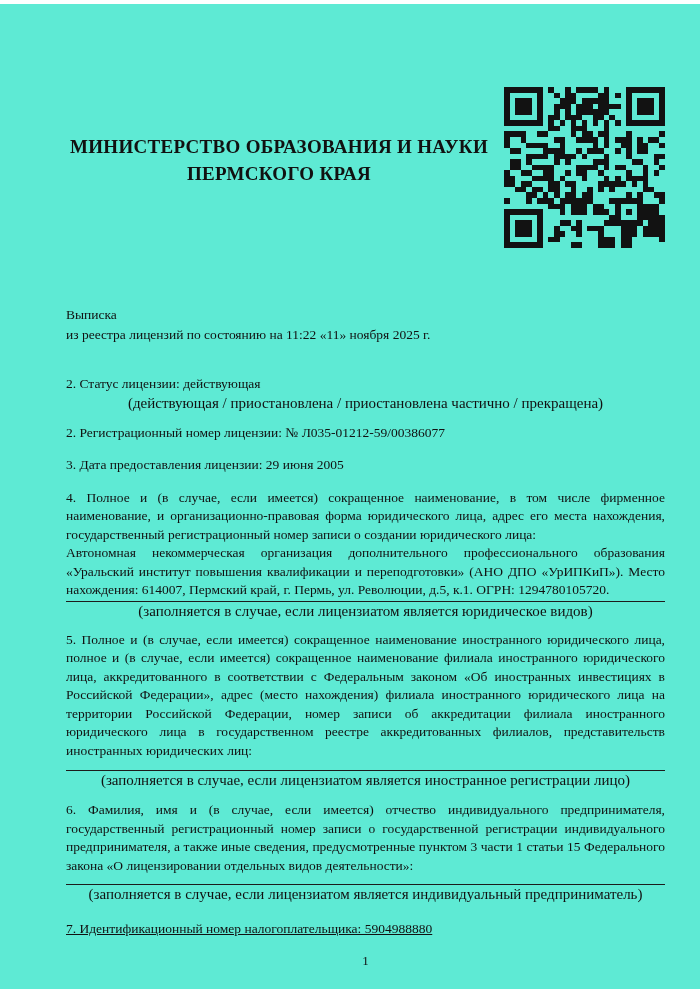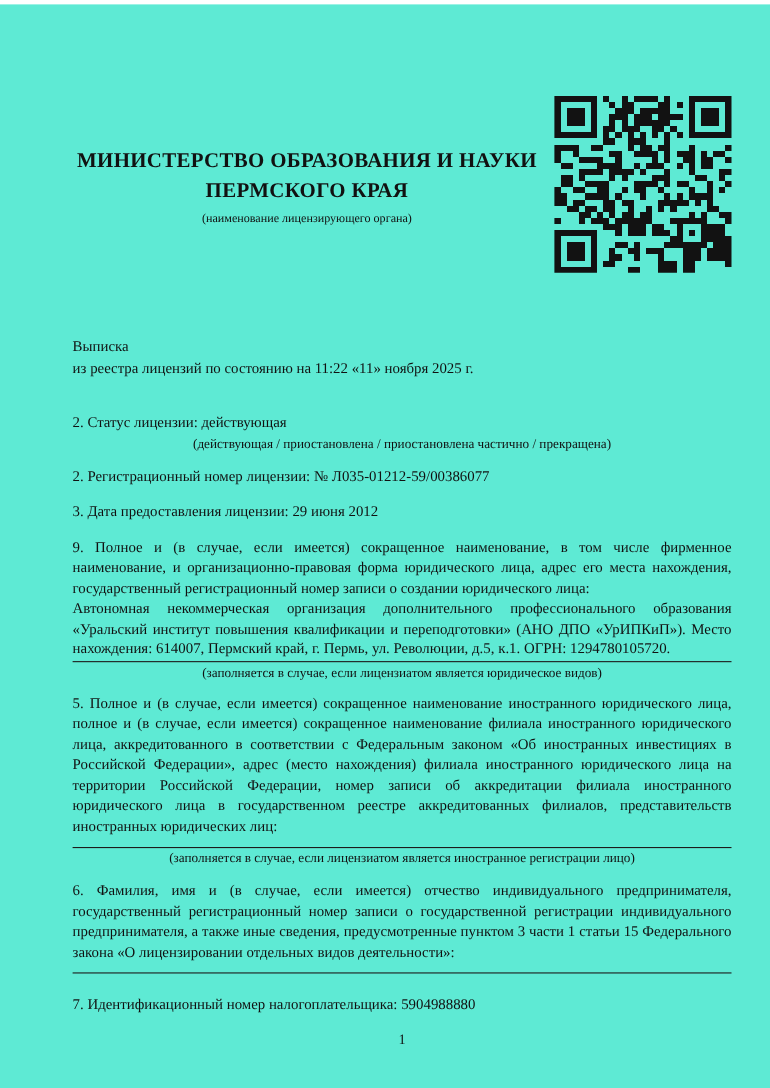--- a/index.html
+++ b/index.html
@@ -49,56 +49,55 @@
     margin-top: 57px;
     font-size: 13.5px;
     line-height: 20px;
   }
   .item {
     font-size: 13.5px;
     line-height: 18.5px;
   }
   .just { text-align: justify; }
   .caption {
-    font-size: 12px;
+    font-size: 15px;
     line-height: 13px;
     text-align: center;
     margin-top: 3px;
   }
   .rule {
     border-top: 1.4px solid #1c1c1c;
     height: 0;
   }
   .mt-status   { margin-top: 30px; }
   .mt-reg      { margin-top: 14px; }
   .mt-date     { margin-top: 14px; }
   .mt-legal    { margin-top: 14px; }
   .mt-foreign  { margin-top: 13px; }
   .mt-entr     { margin-top: 14px; }
-  .mt-inn      { margin-top: 19px; }
+  .mt-inn      { margin-top: 19px; text-decoration: underline; }
   .rule-tight  { margin-top: 1px; }
   .rule-gap5   { margin-top: 10px; }
   .rule-gap6   { margin-top: 9px; }
   .page-number {
     text-align: center;
     margin-top: 13px;
     font-size: 13px;
     line-height: 18px;
   }
 </style>
 </head>
 <body>
 
 <div class="page">
 
   <div class="header">
     <div class="authority">
       <div class="authority-line">МИНИСТЕРСТВО ОБРАЗОВАНИЯ И НАУКИ</div>
       <div class="authority-line">ПЕРМСКОГО КРАЯ</div>
-      <div class="authority-caption">(наименование лицензирующего органа)</div>
     </div>
     <svg id="qr" class="qr" viewBox="0 0 29 29" aria-hidden="true">
         <rect x="0" y="0" width="1" height="1" fill="#121212"></rect>
         <rect x="1" y="0" width="1" height="1" fill="#121212"></rect>
         <rect x="2" y="0" width="1" height="1" fill="#121212"></rect>
         <rect x="3" y="0" width="1" height="1" fill="#121212"></rect>
         <rect x="4" y="0" width="1" height="1" fill="#121212"></rect>
         <rect x="5" y="0" width="1" height="1" fill="#121212"></rect>
         <rect x="6" y="0" width="1" height="1" fill="#121212"></rect>
         <rect x="8" y="0" width="1" height="1" fill="#121212"></rect>
@@ -526,39 +525,40 @@
   <section class="item mt-status">
     <div>2. Статус лицензии: действующая</div>
     <div class="caption">(действующая / приостановлена / приостановлена частично / прекращена)</div>
   </section>
 
   <section class="item mt-reg">
     <div>2. Регистрационный номер лицензии: № Л035-01212-59/00386077</div>
   </section>
 
   <section class="item mt-date">
-    <div>3. Дата предоставления лицензии: 29 июня 2012</div>
+    <div>3. Дата предоставления лицензии: 29 июня 2005</div>
   </section>
 
   <section class="item mt-legal">
-    <div class="just">9. Полное и (в случае, если имеется) сокращенное наименование, в том числе фирменное наименование, и организационно-правовая форма юридического лица, адрес его места нахождения, государственный регистрационный номер записи о создании юридического лица:</div>
+    <div class="just">4. Полное и (в случае, если имеется) сокращенное наименование, в том числе фирменное наименование, и организационно-правовая форма юридического лица, адрес его места нахождения, государственный регистрационный номер записи о создании юридического лица:</div>
     <div class="just">Автономная некоммерческая организация дополнительного профессионального образования «Уральский институт повышения квалификации и переподготовки» (АНО ДПО «УрИПКиП»). Место нахождения: 614007, Пермский край, г. Пермь, ул. Революции, д.5, к.1. ОГРН: 1294780105720.</div>
     <div class="rule rule-tight"></div>
     <div class="caption">(заполняется в случае, если лицензиатом является юридическое видов)</div>
   </section>
 
   <section class="item mt-foreign">
     <div class="just">5. Полное и (в случае, если имеется) сокращенное наименование иностранного юридического лица, полное и (в случае, если имеется) сокращенное наименование филиала иностранного юридического лица, аккредитованного в соответствии с Федеральным законом «Об иностранных инвестициях в Российской Федерации», адрес (место нахождения) филиала иностранного юридического лица на территории Российской Федерации, номер записи об аккредитации филиала иностранного юридического лица в государственном реестре аккредитованных филиалов, представительств иностранных юридических лиц:</div>
     <div class="rule rule-gap5"></div>
     <div class="caption">(заполняется в случае, если лицензиатом является иностранное регистрации лицо)</div>
   </section>
 
   <section class="item mt-entr">
     <div class="just">6. Фамилия, имя и (в случае, если имеется) отчество индивидуального предпринимателя, государственный регистрационный номер записи о государственной регистрации индивидуального предпринимателя, а также иные сведения, предусмотренные пунктом 3 части 1 статьи 15 Федерального закона «О лицензировании отдельных видов деятельности»:</div>
     <div class="rule rule-gap6"></div>
+    <div class="caption">(заполняется в случае, если лицензиатом является индивидуальный предприниматель)</div>
   </section>
 
   <section class="item mt-inn">
     <div>7. Идентификационный номер налогоплательщика: 5904988880</div>
   </section>
 
   <div class="page-number">1</div>
 
 </div>
 

